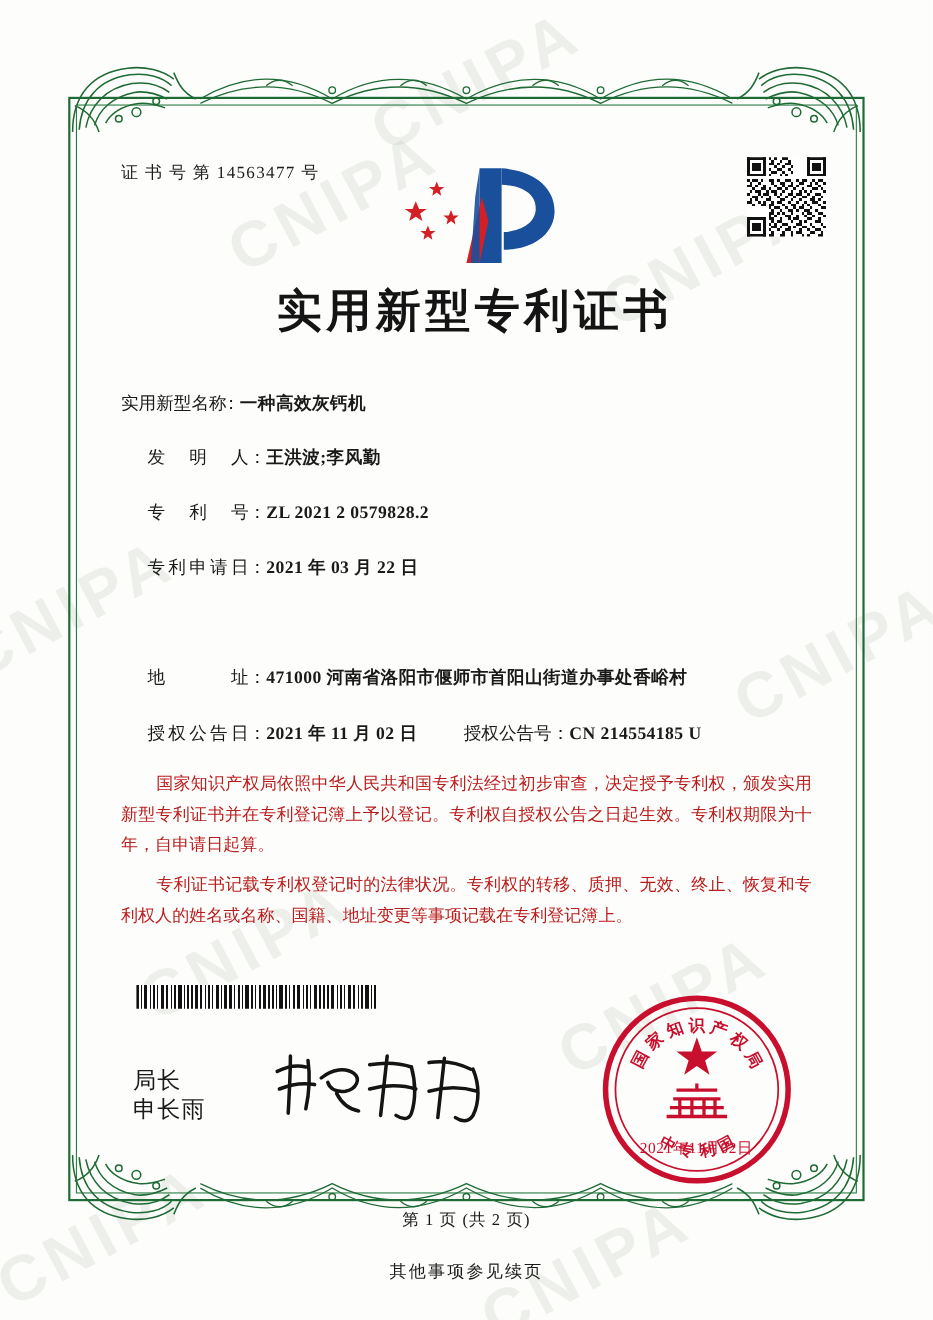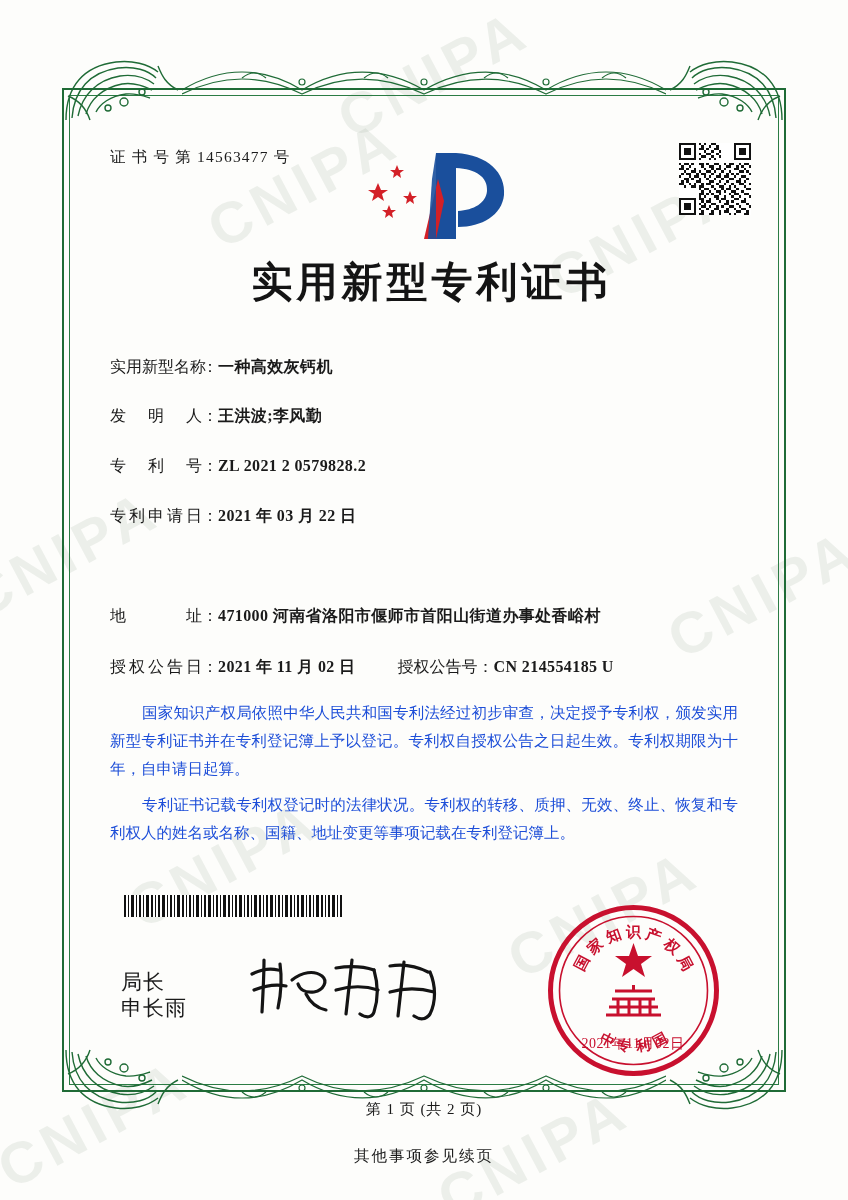--- a/index.html
+++ b/index.html
@@ -124,41 +124,42 @@
   .field .lbl {
     display: inline-block;
     width: 92px;
     letter-spacing: 0px;
   }
   .field .lbl.spread {
     display: inline-block;
     width: 92px;
     text-align: justify;
     text-align-last: justify;
+    margin-left: 24px;
   }
   .field .val { letter-spacing: 0.4px; font-weight: bold; }
 
   #row-name   { top: 262px; }
   #row-inv    { top: 311px; }
   #row-patno  { top: 361px; }
   #row-appdate{ top: 411px; }
   #row-owner  { top: 461px; }
   #row-addr   { top: 511px; }
   #row-grant  { top: 562px; }
   #row-grant .second { margin-left: 42px; }
 
   .para {
     position: absolute;
     left: 41px;
     width: 628px;
     font-size: 15.5px;
     line-height: 28px;
     text-indent: 32px;
     text-align: justify;
-    color: #1d4ed8;
+    color: #b91c1c;
   }
   #para-1 { top: 604px; }
   #para-2 { top: 696px; }
 
   #barcode {
     position: absolute;
     left: 55px; top: 800px;
     width: 218px; height: 22px;
   }
   #sig-label {

